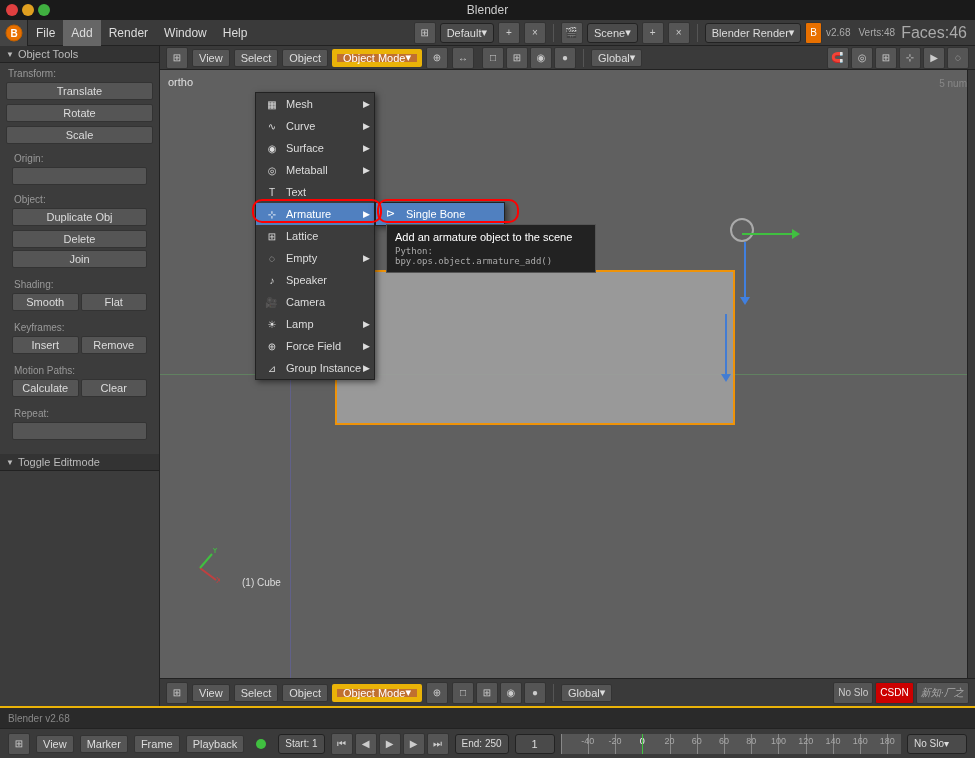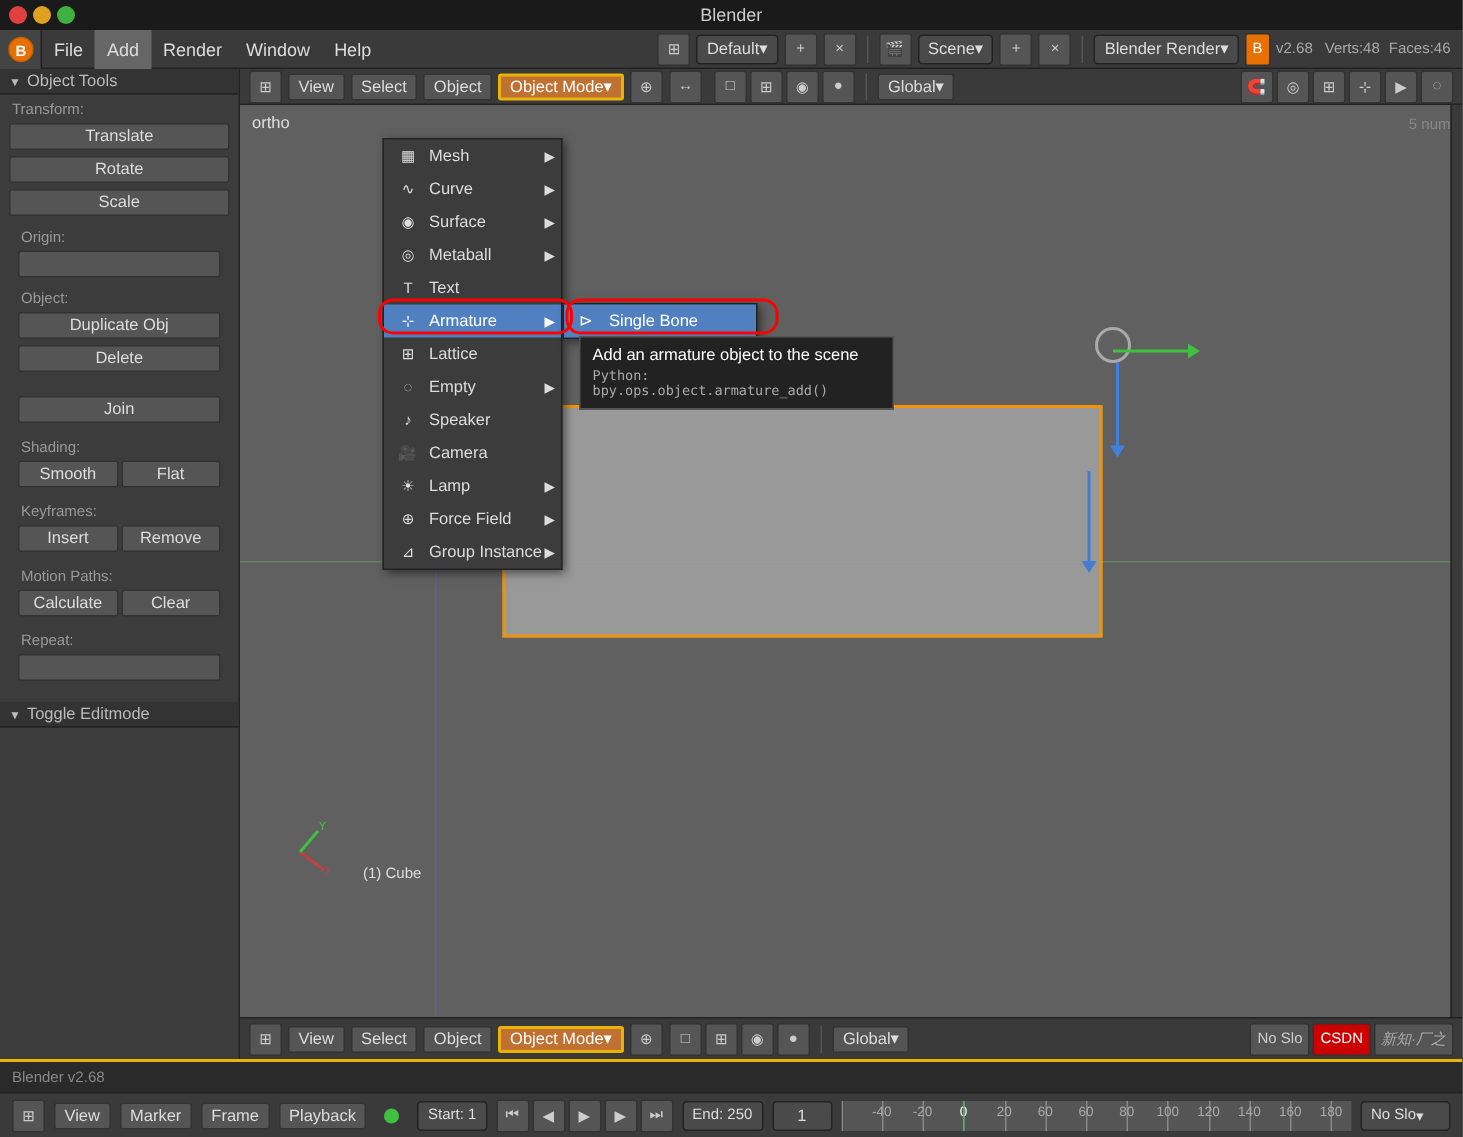--- a/index.html
+++ b/index.html
@@ -437,21 +437,21 @@
       border-radius: 2px;
       color: #ddd;
       font-size: 11px;
       cursor: pointer;
       height: 18px;
       display: flex; align-items: center;
     }
 
     .orange-btn {
       background: #c07030;
-      border: 2px solid #eab308;
+      border: 5px solid #eab308;
       color: #fff;
     }
 
     .green-dot {
       width: 10px; height: 10px;
       border-radius: 50%;
       background: #40c040;
       display: inline-block;
     }
 
@@ -505,21 +505,21 @@
     </div>
     <div class="icon-btn">+</div>
     <div class="icon-btn">×</div>
     <div class="menu-sep"></div>
     <div class="menu-bar-dropdown">
       <span>Blender Render</span> ▾
     </div>
     <div class="icon-btn" style="background:#e87000; color:white; width:auto; padding:0 4px;">B</div>
     <span style="color:#aaa; font-size:10px;">v2.68</span>
     <span style="color:#aaa; font-size:10px; margin-left:4px;">Verts:48</span>
-    <span style="color:#aaa; font-size:10px; margin-left:2px;">Faces:46</span>
+    <span style="color:#aaa; font-size:16px; margin-left:2px;">Faces:46</span>
   </div>
 </div>
 
 <div id="main" style="position:relative; height:calc(758px - 20px - 26px - 52px);">
 
   <div id="left-panel">
     <div class="panel-section-header">
       <span class="triangle">▼</span>
       <span>Object Tools</span>
     </div>
@@ -533,21 +533,21 @@
 
     <div style="padding: 2px 6px;">
       <div class="tool-label">Origin:</div>
       <button class="tool-btn-wide" style="height:18px;"></button>
     </div>
 
     <div style="padding: 2px 6px; margin-top:2px;">
       <div class="tool-label">Object:</div>
       <button class="tool-btn-wide">Duplicate Obj</button>
       <button class="tool-btn-wide" style="margin-top:2px;">Delete</button>
-      <button class="tool-btn-wide" style="margin-top:14px;">Join</button>
+      <button class="tool-btn-wide" style="margin-top:0;">Join</button>
     </div>
 
     <div style="padding: 2px 6px; margin-top:4px;">
       <div class="tool-label">Shading:</div>
       <div class="two-btn-row">
         <button>Smooth</button>
         <button>Flat</button>
       </div>
     </div>
 

